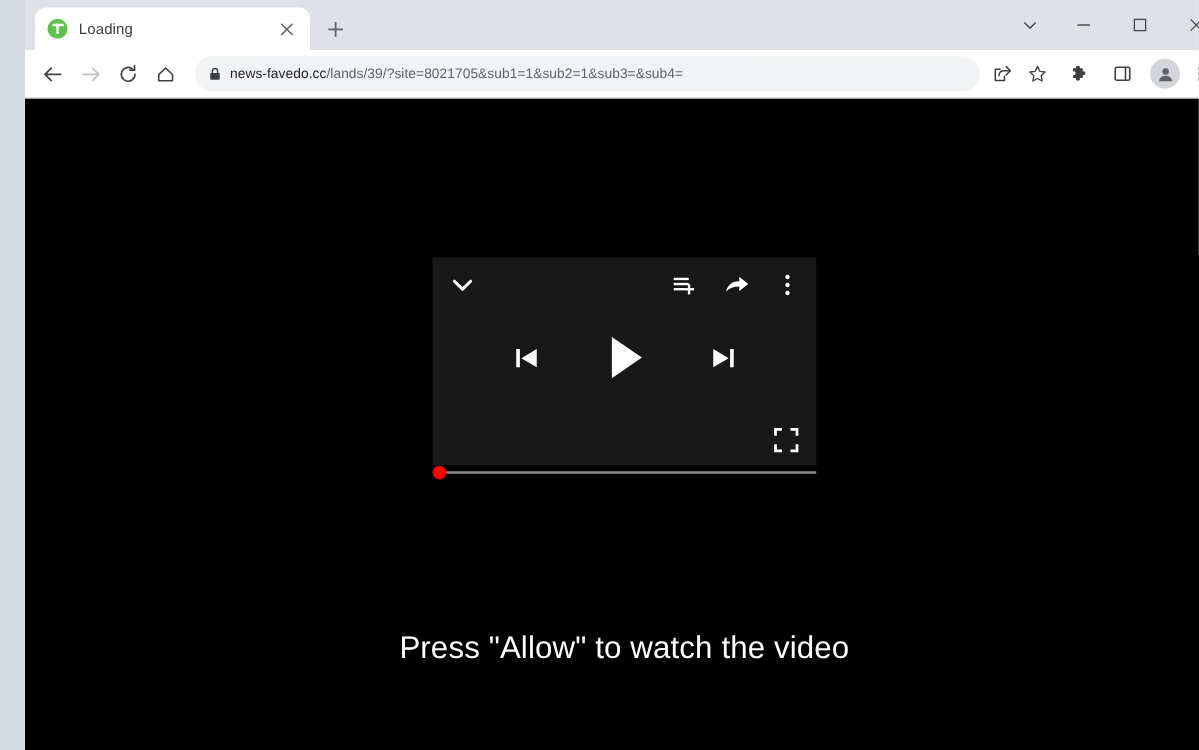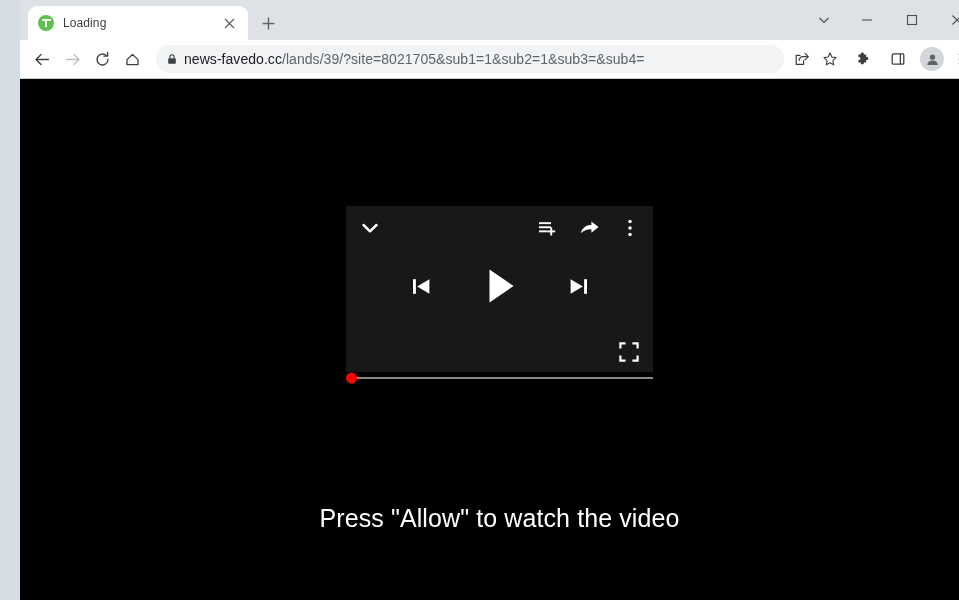--- a/index.html
+++ b/index.html
@@ -188,21 +188,21 @@
   .lock-wrap {
     width: 24px;
     display: flex;
     align-items: center;
     justify-content: center;
     flex: none;
     color: #3c4043;
   }
 
   .url-text {
-    font-size: 14px;
+    font-size: 11px;
     color: #5f6368;
     white-space: nowrap;
     overflow: hidden;
     text-overflow: ellipsis;
     flex: 1;
     min-width: 0;
     letter-spacing: 0.05px;
   }
   .url-host { color: #202124; }
 

